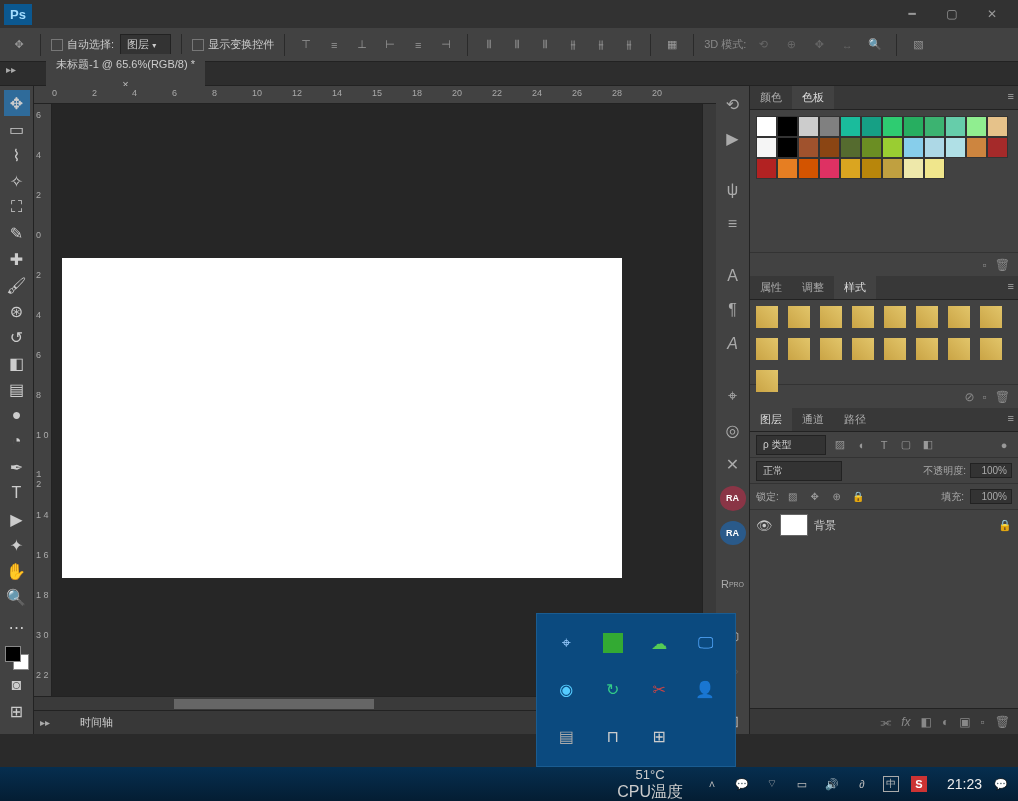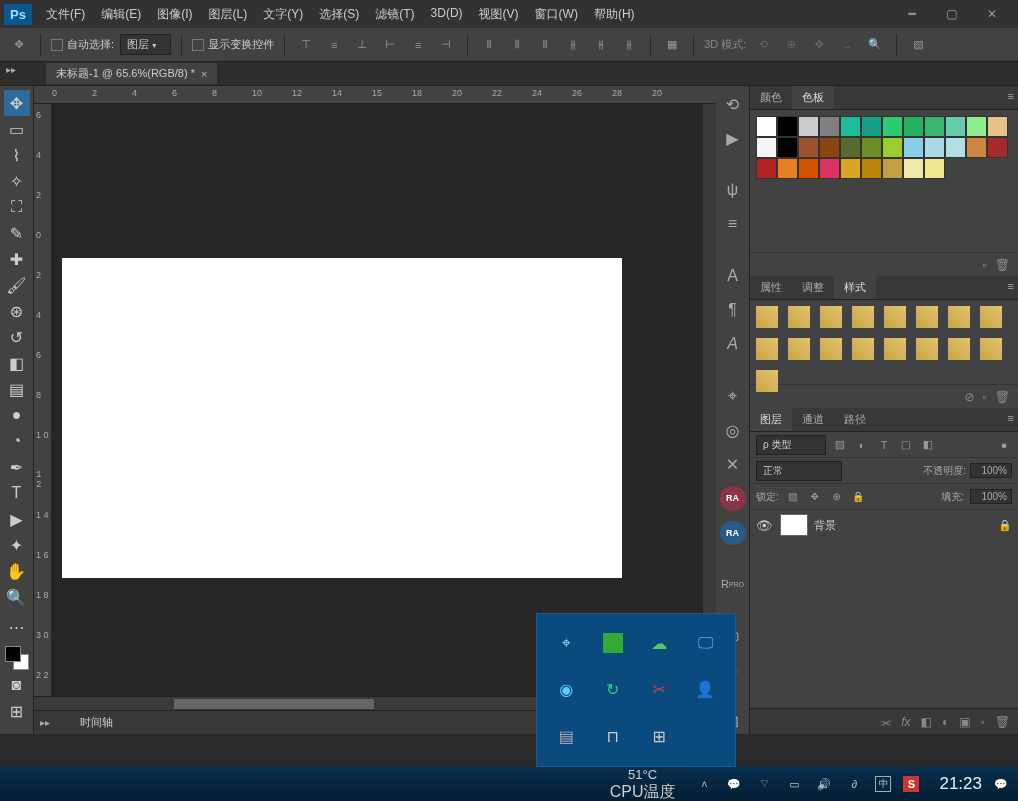--- a/index.html
+++ b/index.html
@@ -15,21 +15,21 @@
 
 .optbar { height: 34px; background: #424242; display: flex; align-items: center; padding: 0 8px; font-size: 11px; border-bottom: 1px solid #222; gap: 6px; }
 .optbar .sep { width: 1px; height: 22px; background: #2a2a2a; margin: 0 4px; }
 .opt-icon { width: 22px; height: 22px; display: inline-flex; align-items: center; justify-content: center; color: #999; }
 .opt-check { display: flex; align-items: center; gap: 4px; }
 .opt-select { background: #333; border: 1px solid #222; padding: 2px 14px 2px 6px; position: relative; }
 
 
 .tabbar { height: 24px; background: #2d2d2d; display: flex; align-items: center; padding-left: 46px; font-size: 11px; border-bottom: 1px solid #222; position: relative; }
 .tabbar .expand-btn { position: absolute; left: 6px; top: 2px; }
-.doc-tab { background: #424242; padding: 3px 10px; display: flex; align-items: center; gap: 6px; }
+.doc-tab { background: #424242; padding: 3px 10px; display: flex; align-items: center; gap: 6px; flex-direction: column; }
 .tab-close { color: #bbb; }
 
 
 .main { display: flex; height: 648px; }
 
 
 .toolbox { width: 34px; background: #424242; border-right: 1px solid #222; display: flex; flex-direction: column; align-items: center; padding-top: 4px; gap: 0; }
 .tool { width: 26px; height: 26px; display: flex; align-items: center; justify-content: center; color: #ccc; cursor: pointer; position: relative; }
 .tool.active { background: #2f6b9a; }
 .swatch-fg-bg { width: 28px; height: 28px; position: relative; margin-top: 4px; }
@@ -95,46 +95,33 @@
 .layer-name { font-size: 11px; flex: 1; }
 .layer-lock { color: #aaa; font-size: 11px; }
 .layers-footer { height: 26px; background: #383838; display: flex; justify-content: flex-end; align-items: center; gap: 10px; padding: 0 8px; color: #888; font-size: 12px; border-top: 1px solid #222; }
 
 
 .taskbar { position: absolute; bottom: 0; left: 0; right: 0; height: 34px; background: linear-gradient(#062e4f, #041d33); display: flex; align-items: center; font-size: 11px; color: #ccc; }
 .tb-left { flex: 1; }
 .tb-cpu { text-align: center; line-height: 1.2; padding: 0 10px; }
 .tb-icons { display: flex; align-items: center; gap: 12px; padding: 0 10px; }
 .tb-icon { width: 18px; height: 18px; display: flex; align-items: center; justify-content: center; color: #bbb; }
-.tb-time { font-size: 17px; padding: 0 10px; color: #eee; }
+.tb-time { font-size: 14px; padding: 0 10px; color: #eee; }
 
 
 .tray-popup { position: absolute; bottom: 34px; left: 536px; width: 200px; height: 154px; background: #0b4a7f; border: 1px solid #1a5c91; padding: 12px; display: grid; grid-template-columns: repeat(4, 1fr); grid-template-rows: repeat(3, 1fr); gap: 12px; align-items: center; justify-items: center; }
 .tray-item { width: 24px; height: 24px; display: flex; align-items: center; justify-content: center; font-size: 16px; }
 
 .checkbox { width: 12px; height: 12px; border: 1px solid #777; display: inline-block; }
 </style>
 </head>
 <body>
 
 <div class="menubar">
   <div class="ps-logo">Ps</div>
-  <div id="menu-items" style="display:flex">
-      <span class="menu-item">文件(F)</span>
-      <span class="menu-item">编辑(E)</span>
-      <span class="menu-item">图像(I)</span>
-      <span class="menu-item">图层(L)</span>
-      <span class="menu-item">文字(Y)</span>
-      <span class="menu-item">选择(S)</span>
-      <span class="menu-item">滤镜(T)</span>
-      <span class="menu-item">3D(D)</span>
-      <span class="menu-item">视图(V)</span>
-      <span class="menu-item">窗口(W)</span>
-      <span class="menu-item">帮助(H)</span>
-    </div>
   <div class="win-controls">
     <span class="win-btn">━</span>
     <span class="win-btn">▢</span>
     <span class="win-btn">✕</span>
   </div>
 </div>
 
 <div class="optbar">
   <span class="opt-icon">✥</span>
   <span class="sep"></span>

